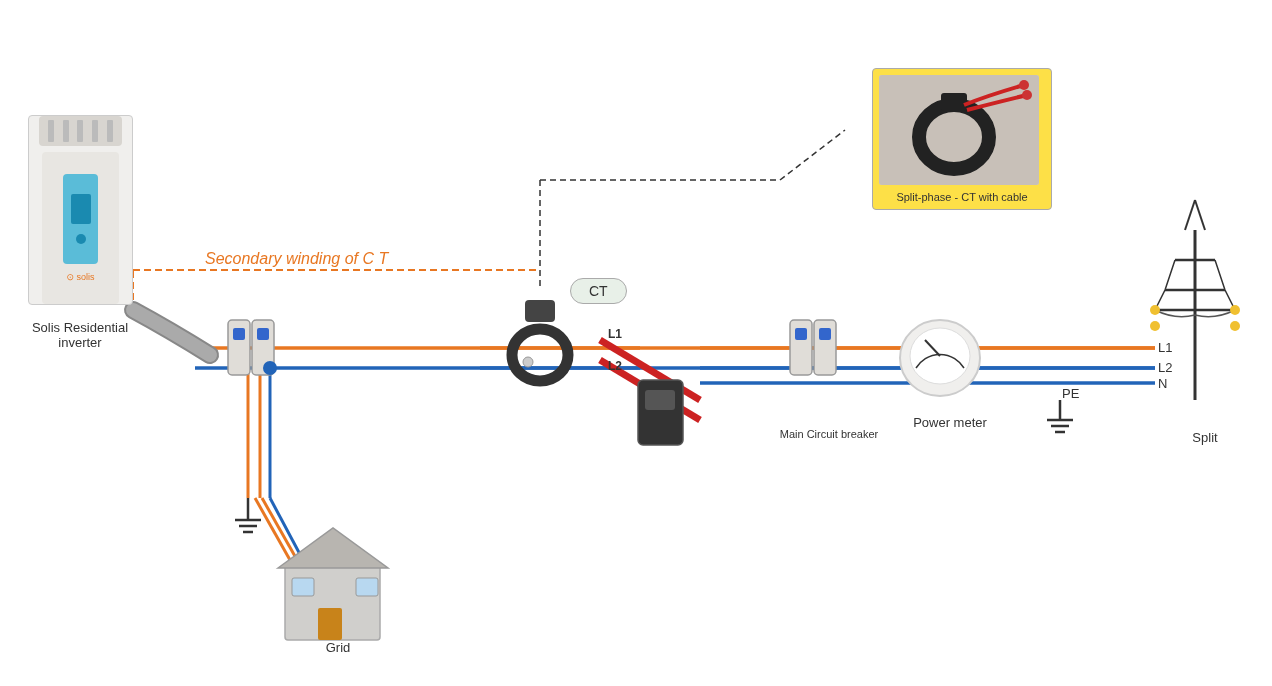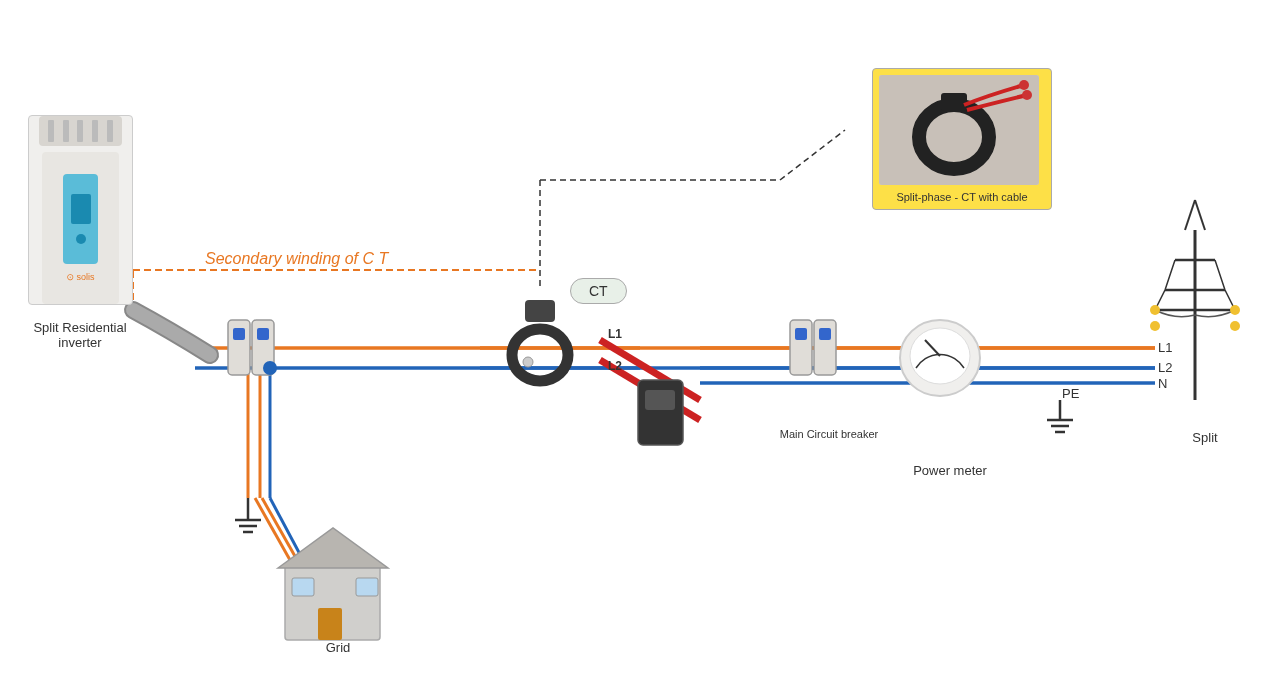--- a/index.html
+++ b/index.html
@@ -295,30 +295,30 @@
         <svg width="28" height="70" viewBox="0 0 28 70">
           <rect width="28" height="70" fill="#5abcd8"></rect>
           <rect x="4" y="10" width="20" height="30" rx="2" fill="#1a8ab0"></rect>
           <circle cx="14" cy="55" r="5" fill="#1a8ab0"></circle>
         </svg>
       </div>
       <div class="inverter-logo">⊙ solis</div>
     </div>
   </div>
 
-  <div class="diagram-label" style="top:320px; left:15px; width:130px;">Split Residential inverter</div>
+  <div class="diagram-label" style="top:320px; left:15px; width:130px;">Solis Residential inverter</div>
 
   <div style="position:absolute; top:278px; left:570px; background:#e8f0e8; border:1.5px solid #aaa; border-radius:20px; padding:4px 18px; font-size:14px; color:#333;">CT</div>
 
   <div style="position:absolute; top:250px; left:205px; font-size:16px; color:#e87722; font-style:italic;">Secondary winding of C T</div>
 
   <div style="position:absolute; top:427px; left:764px; font-size:11px; color:#333; text-align:center; width:130px; line-height:1.3;">
     <span>Main Circuit
 breaker</span>
   </div>
 
-  <div class="diagram-label" style="top:415px; left:895px; width:110px;margin-top:48px;">Power meter</div>
+  <div class="diagram-label" style="top:415px; left:895px; width:110px;">Power meter</div>
 
   <div class="diagram-label" style="top:430px; left:1165px; width:80px;">Split</div>
 
   <div class="diagram-label" style="top:640px; left:298px; width:80px;">Grid</div>
 
 </div>
 
 </body></html>

